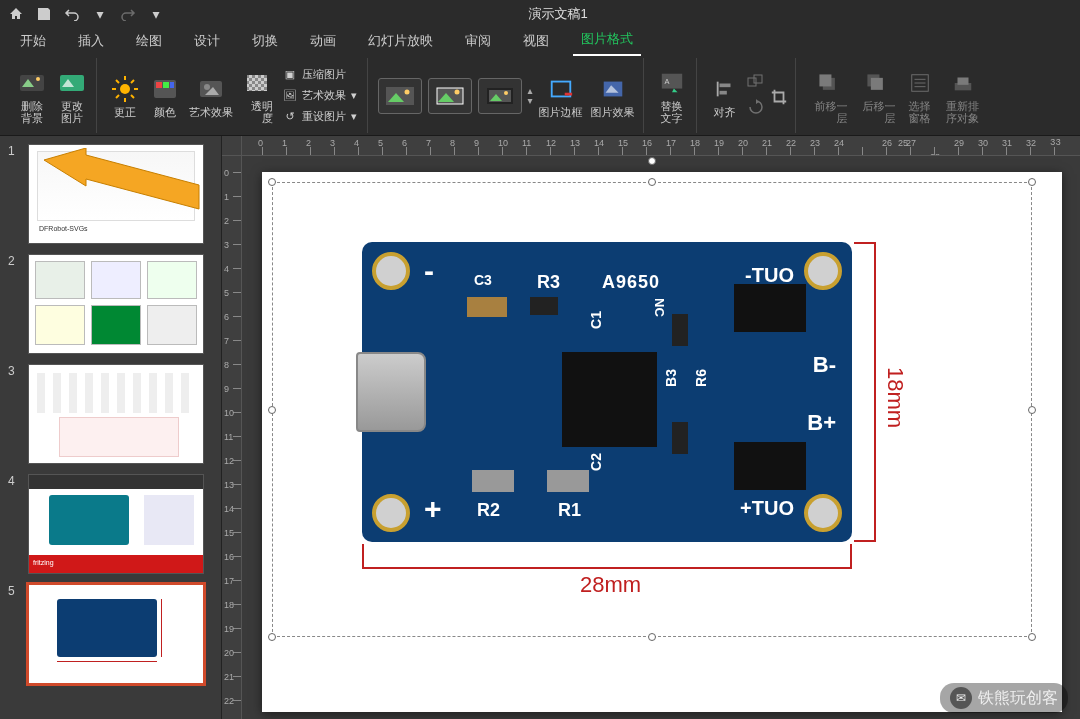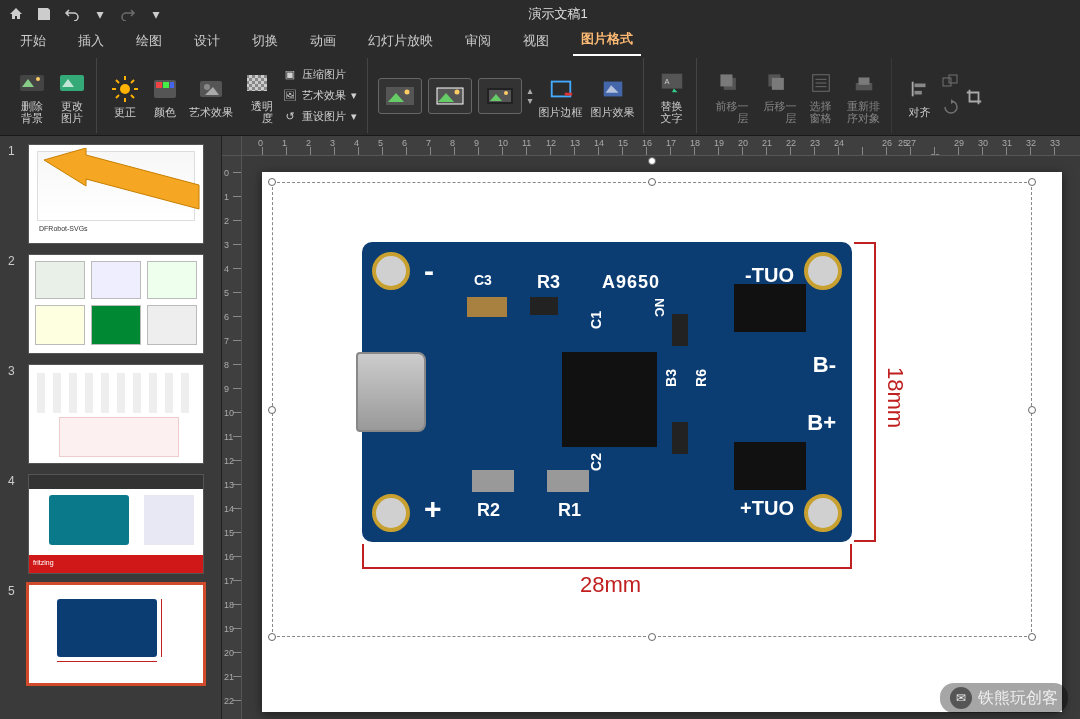--- a/index.html
+++ b/index.html
@@ -7,21 +7,21 @@
 
   
   .titlebar { height:28px; background:#2b2b2b; display:flex; align-items:center; padding:0 8px; }
   .titlebar .qat { display:flex; gap:12px; align-items:center; }
   .titlebar .qat-icon { width:16px; height:16px; display:inline-flex; align-items:center; justify-content:center; color:#ccc; font-size:14px; }
   .titlebar .title { flex:1; text-align:center; color:#e0e0e0; font-size:13px; }
 
   
   .tabs { height:28px; display:flex; align-items:flex-end; padding:0 12px; gap:16px; background:#2b2b2b; }
   .tabs .tab { padding:6px 8px 6px 8px; font-size:13px; color:#ccc; cursor:pointer; }
-  .tabs .tab.active { border-bottom:2px solid #fff; color:#fdba74; font-weight:700; }
+  .tabs .tab.active { border-bottom:2px solid #fff; color:#22c55e; font-weight:400; }
 
   
   .ribbon { height:80px; background:#2b2b2b; border-bottom:1px solid #1a1a1a; display:flex; align-items:stretch; padding:2px 8px; gap:4px; }
   .group { display:flex; align-items:center; padding:0 6px; border-right:1px solid #444; gap:4px; }
   .group:last-child { border-right:none; }
   .bigbtn { display:flex; flex-direction:column; align-items:center; justify-content:center; gap:3px; width:36px; cursor:pointer; padding:4px 2px 2px 2px; }
   .bigbtn .ico { width:28px; height:28px; display:flex; align-items:center; justify-content:center; color:#bbb; }
   .bigbtn .lbl { font-size:11px; line-height:12px; text-align:right; color:#ccc; }
   .minirow { display:flex; align-items:center; gap:5px; font-size:11px; padding:2px 4px; cursor:pointer; }
   .minirow .mico { width:14px; height:14px; display:inline-flex; align-items:center; justify-content:center; }
@@ -253,62 +253,20 @@
           <svg viewBox="0 0 28 28" width="26" height="26">
             <rect x="3" y="4" width="22" height="16" fill="#555"></rect>
             <text x="6" y="15" font-size="8" fill="#ccc">A</text>
             <path d="M16 20 L20 24 L14 24 Z" fill="#3c8"></path>
           </svg>
         </div>
       <div class="lbl" style="white-space:pre">替换
 文字</div>
     </div>
   </div>
-  <div class="group" style="opacity:.55">
-    <div class="bigbtn" style="width:44px">
-      <div class="ico">
-          <svg viewBox="0 0 28 28" width="24" height="24">
-            <rect x="8" y="8" width="14" height="14" fill="#777"></rect>
-            <rect x="4" y="4" width="14" height="14" fill="#bbb"></rect>
-          </svg>
-        </div>
-      <div class="lbl">前移一层</div>
-    </div>
-    <div class="bigbtn" style="width:44px">
-      <div class="ico">
-          <svg viewBox="0 0 28 28" width="24" height="24">
-            <rect x="4" y="4" width="14" height="14" fill="#777"></rect>
-            <rect x="8" y="8" width="14" height="14" fill="#bbb"></rect>
-          </svg>
-        </div>
-      <div class="lbl">后移一层</div>
-    </div>
-    <div class="bigbtn">
-      <div class="ico">
-          <svg viewBox="0 0 24 24" width="22" height="22">
-            <rect x="3" y="3" width="18" height="18" fill="none" stroke="#aaa"></rect>
-            <line x1="6" y1="8" x2="18" y2="8" stroke="#aaa"></line>
-            <line x1="6" y1="12" x2="18" y2="12" stroke="#aaa"></line>
-            <line x1="6" y1="16" x2="18" y2="16" stroke="#aaa"></line>
-          </svg>
-        </div>
-      <div class="lbl" style="white-space:pre">选择
-窗格</div>
-    </div>
-    <div class="bigbtn" style="width:42px">
-      <div class="ico">
-          <svg viewBox="0 0 24 24" width="22" height="22">
-            <rect x="3" y="12" width="18" height="8" fill="#777"></rect>
-            <rect x="6" y="6" width="12" height="8" fill="#bbb"></rect>
-          </svg>
-        </div>
-      <div class="lbl" style="white-space:pre">重新排
-序对象</div>
-    </div>
-  </div>
   <div class="group">
     <div class="bigbtn">
       <div class="ico">
           <svg viewBox="0 0 24 24" width="22" height="22">
             <line x1="4" y1="4" x2="4" y2="20" stroke="#aaa" stroke-width="2"></line>
             <rect x="6" y="6" width="12" height="4" fill="#888"></rect>
             <rect x="6" y="14" width="8" height="4" fill="#888"></rect>
           </svg>
         </div>
       <div class="lbl">对齐</div>
@@ -322,20 +280,62 @@
             <path d="M9 2 A6 6 0 1 1 3 8" fill="none" stroke="#aaa" stroke-width="1.5"></path>
             <path d="M9 0 L12 3 L9 5 Z" fill="#aaa"></path>
           </svg></span>
     </div>
     <div class="bigbtn" style="width:20px">
       <div class="ico">
           <svg viewBox="0 0 20 20" width="18" height="18">
             <path d="M5 2 V15 H18 M2 5 H15 V18" fill="none" stroke="#aaa" stroke-width="2"></path>
           </svg>
         </div>
+    </div>
+  </div>
+  <div class="group" style="opacity:.55">
+    <div class="bigbtn" style="width:44px">
+      <div class="ico">
+          <svg viewBox="0 0 28 28" width="24" height="24">
+            <rect x="8" y="8" width="14" height="14" fill="#777"></rect>
+            <rect x="4" y="4" width="14" height="14" fill="#bbb"></rect>
+          </svg>
+        </div>
+      <div class="lbl">前移一层</div>
+    </div>
+    <div class="bigbtn" style="width:44px">
+      <div class="ico">
+          <svg viewBox="0 0 28 28" width="24" height="24">
+            <rect x="4" y="4" width="14" height="14" fill="#777"></rect>
+            <rect x="8" y="8" width="14" height="14" fill="#bbb"></rect>
+          </svg>
+        </div>
+      <div class="lbl">后移一层</div>
+    </div>
+    <div class="bigbtn">
+      <div class="ico">
+          <svg viewBox="0 0 24 24" width="22" height="22">
+            <rect x="3" y="3" width="18" height="18" fill="none" stroke="#aaa"></rect>
+            <line x1="6" y1="8" x2="18" y2="8" stroke="#aaa"></line>
+            <line x1="6" y1="12" x2="18" y2="12" stroke="#aaa"></line>
+            <line x1="6" y1="16" x2="18" y2="16" stroke="#aaa"></line>
+          </svg>
+        </div>
+      <div class="lbl" style="white-space:pre">选择
+窗格</div>
+    </div>
+    <div class="bigbtn" style="width:42px">
+      <div class="ico">
+          <svg viewBox="0 0 24 24" width="22" height="22">
+            <rect x="3" y="12" width="18" height="8" fill="#777"></rect>
+            <rect x="6" y="6" width="12" height="8" fill="#bbb"></rect>
+          </svg>
+        </div>
+      <div class="lbl" style="white-space:pre">重新排
+序对象</div>
     </div>
   </div>
 </div>
 
 <div class="workspace">
 
   <div class="panel">
     <div class="slide-thumb">
       <div class="slide-num">1</div>
       <div class="slide-box">
@@ -443,21 +443,21 @@
         <div class="ruler-num" style="left: 688px; top: 16px;">28</div>
         <div class="ruler-tick" style="left: 716px; height: 8px;"></div>
         <div class="ruler-num" style="left: 712px; top: 2px;">29</div>
         <div class="ruler-tick" style="left: 740px; height: 8px;"></div>
         <div class="ruler-num" style="left: 736px; top: 2px;">30</div>
         <div class="ruler-tick" style="left: 764px; height: 8px;"></div>
         <div class="ruler-num" style="left: 760px; top: 2px;">31</div>
         <div class="ruler-tick" style="left: 788px; height: 8px;"></div>
         <div class="ruler-num" style="left: 784px; top: 2px;">32</div>
         <div class="ruler-tick" style="left: 812px; height: 8px;"></div>
-        <div class="ruler-num" style="left: 808px; top: 2px;">33</div>
+        <div class="ruler-num" style="left: 808px; top: 2px; font-family: Liberation Mono, monospace;">33</div>
       </div>
     <div class="ruler-v" id="rulerV">
         <div class="ruler-tick" style="top: 16px; width: 8px;"></div>
         <div class="ruler-num" style="top: 12px; left: 2px;">0</div>
         <div class="ruler-tick" style="top: 40px; width: 8px;"></div>
         <div class="ruler-num" style="top: 36px; left: 2px;">1</div>
         <div class="ruler-tick" style="top: 64px; width: 8px;"></div>
         <div class="ruler-num" style="top: 60px; left: 2px;">2</div>
         <div class="ruler-tick" style="top: 88px; width: 8px;"></div>
         <div class="ruler-num" style="top: 84px; left: 2px;">3</div>

